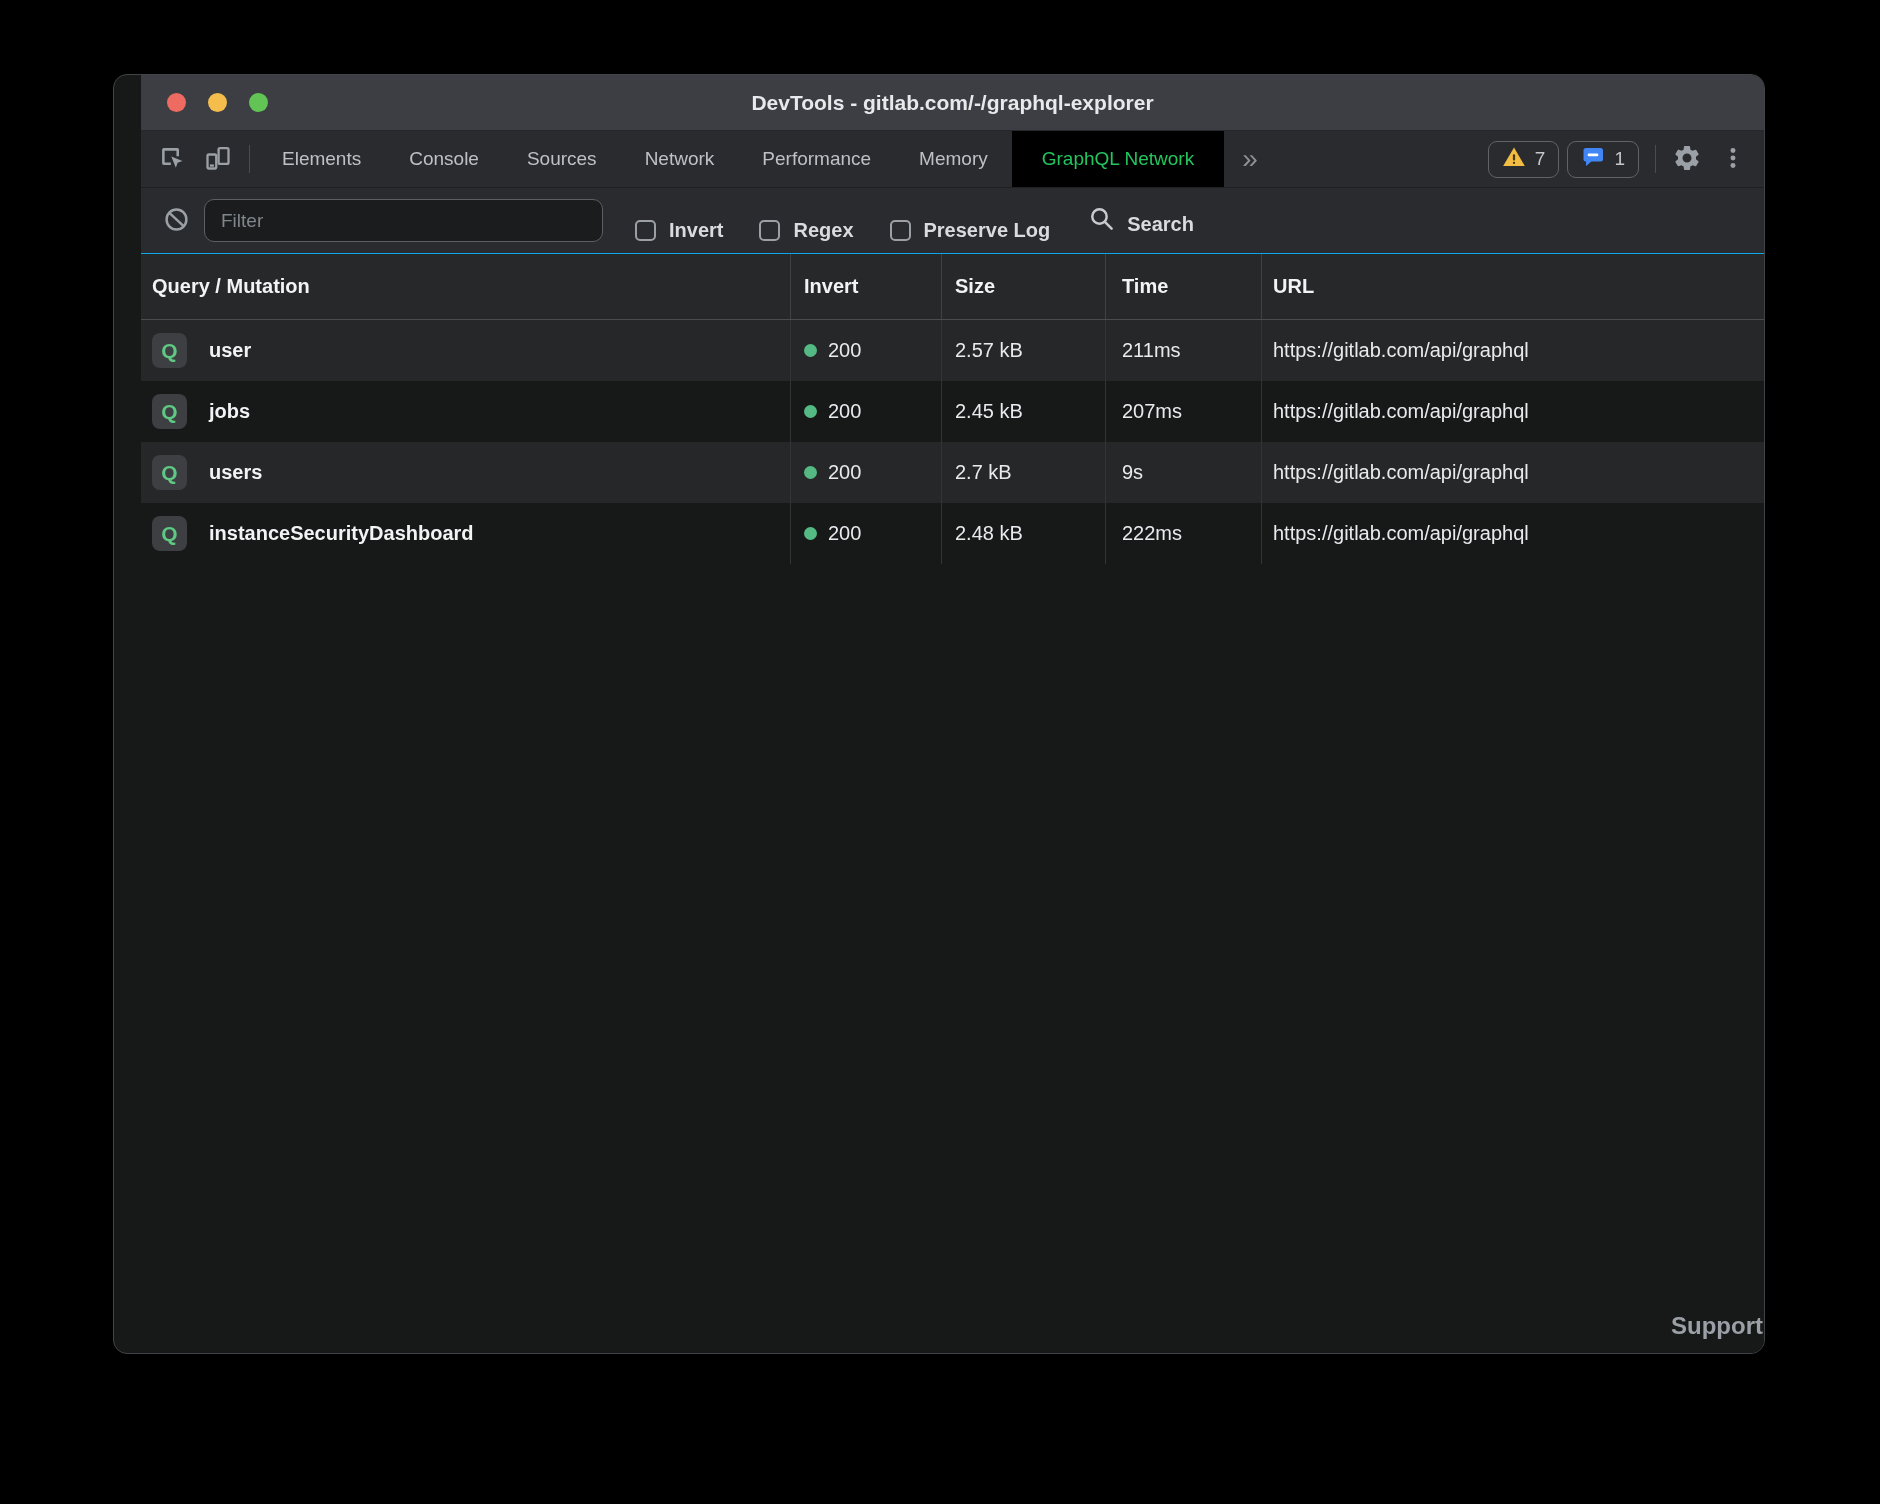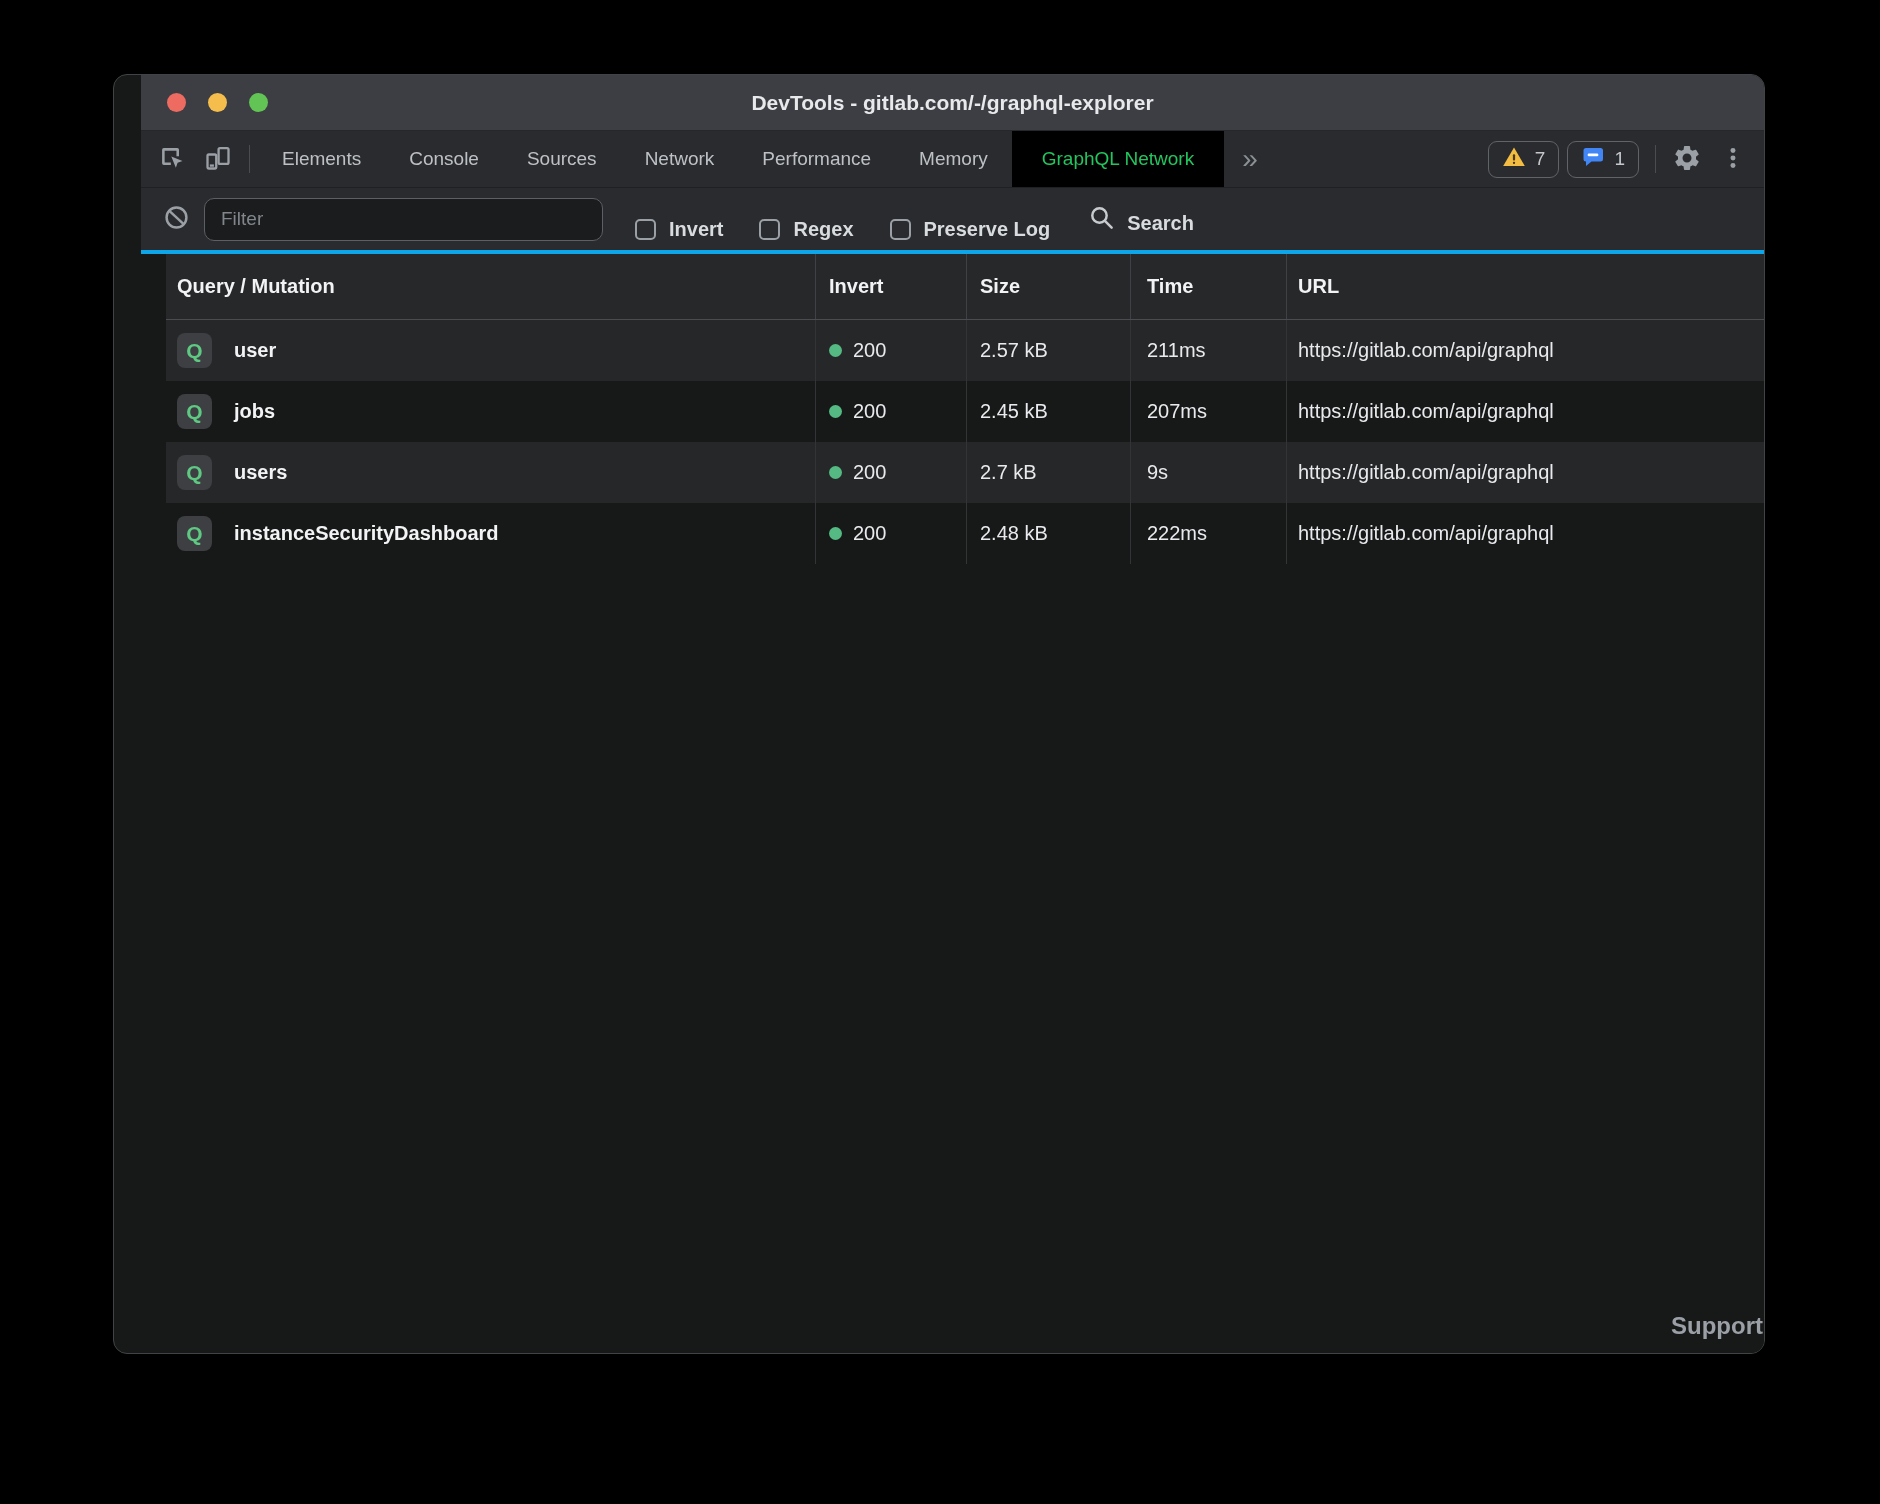--- a/index.html
+++ b/index.html
@@ -86,21 +86,21 @@
     color: #c4c8cc; font-size: 19px;
     font-family: "Liberation Sans", sans-serif;
     margin-right: 8px;
   }
   .right-group { display: flex; align-items: stretch; margin-right: 8px; }
   
   .toolbar {
     flex: 0 0 auto;
     height: 66px;
     background: #2a2b2e;
-    border-bottom: 4px solid #0ea5e9;
+    border-bottom: 1px solid #0ea5e9;
     display: flex;
     align-items: center;
   }
   .block-btn {
     border: none; background: none; padding: 0;
     margin-left: 20px; width: 30px;
     display: flex; align-items: center; justify-content: center;
     cursor: pointer;
   }
   .filter-input {
@@ -123,21 +123,20 @@
     border: 2px solid #9aa0a6;
     border-radius: 5px;
     background: transparent;
   }
   .check-label { font-size: 20px; font-weight: 700; color: #d9dcdf; }
   .search-group { display: flex; align-items: flex-end; gap: 12px; margin-left: 38px; cursor: pointer; }
   
   .grid-cols {
     display: grid;
     grid-template-columns: 650px 151px 164px 156px 1fr;
-    margin-left: 25px;
   }
   .table-header {
     flex: 0 0 auto;
     height: 66px;
     background: #27282a;
     border-bottom: 1px solid #4a4d50;
   }
   .th {
     display: flex; align-items: center;
     font-size: 20px; font-weight: 700; color: #f1f3f4;

